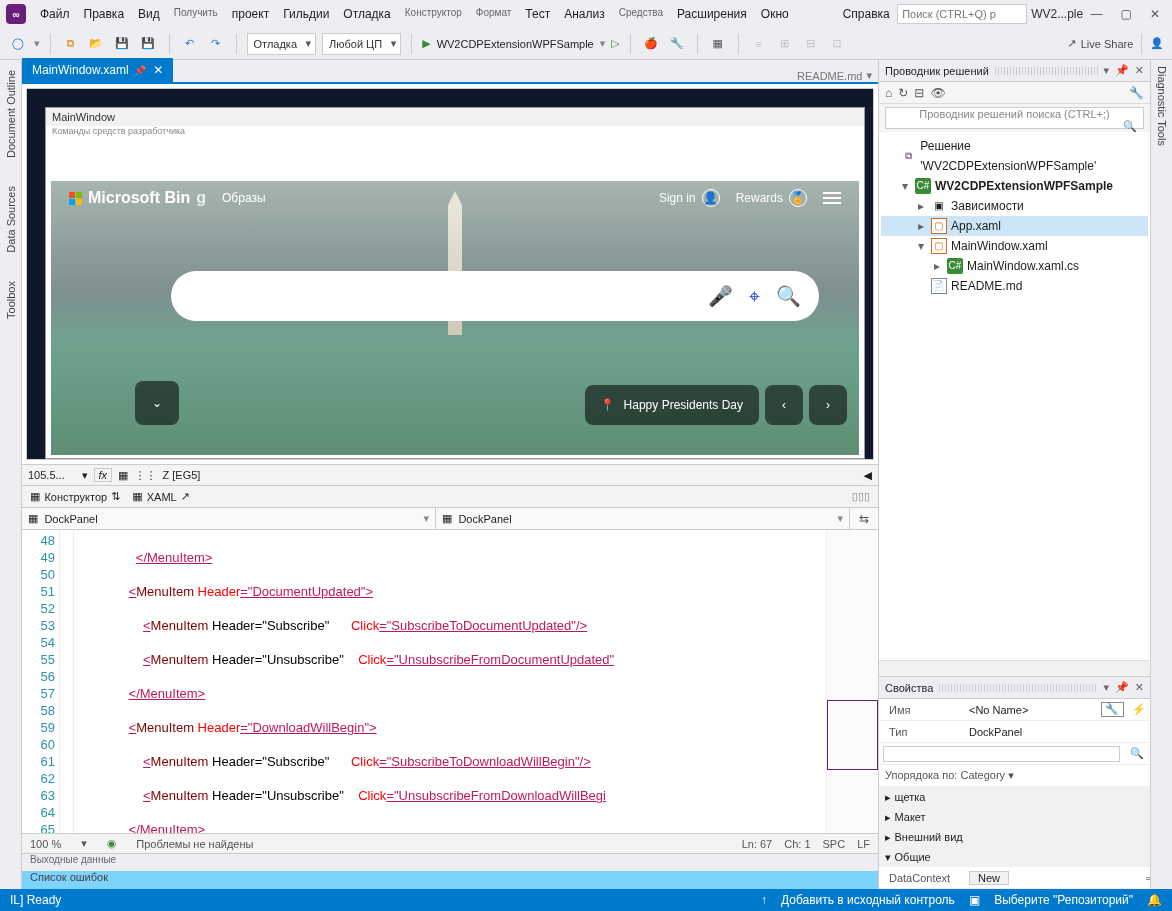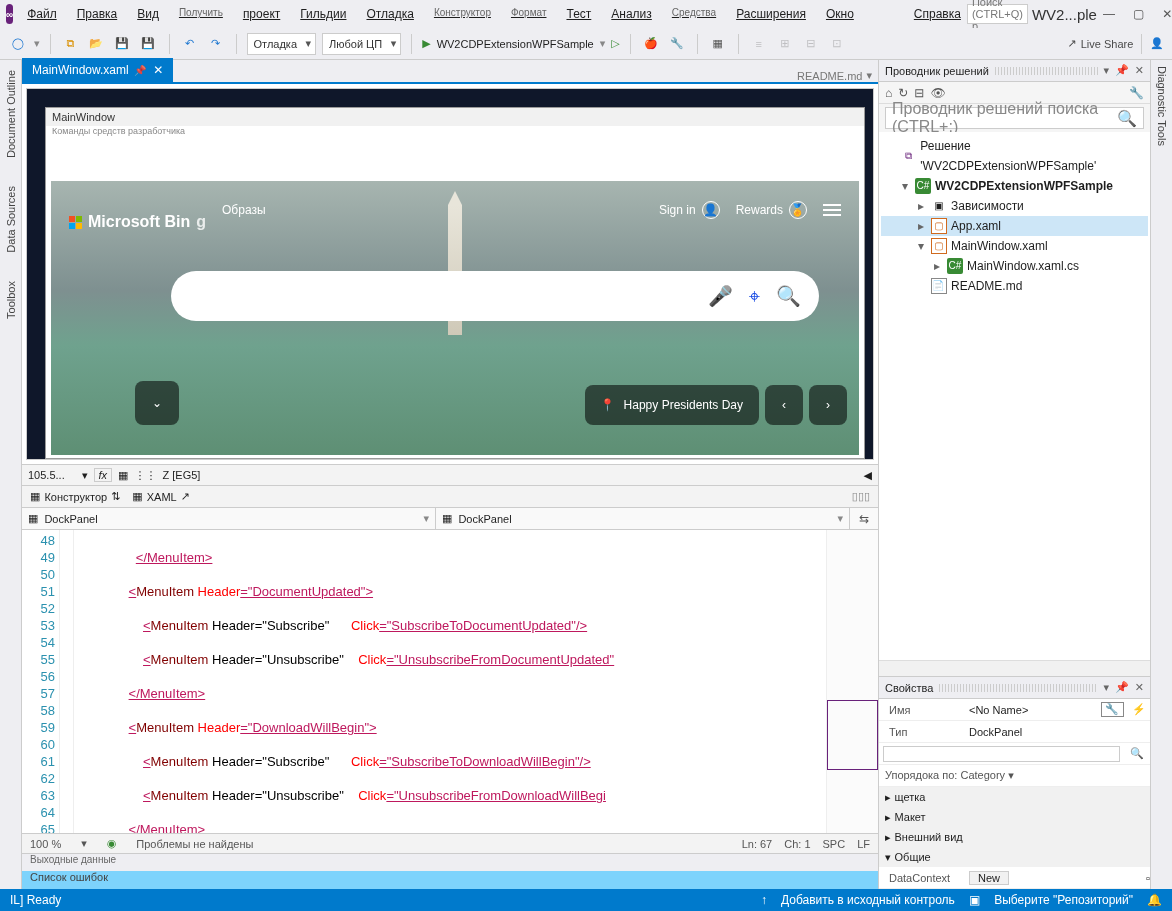--- a/index.html
+++ b/index.html
@@ -1,22 +1,22 @@
 <!DOCTYPE html>
 <html><head>
 <meta charset="utf-8">
 <style>
   * { margin: 0; padding: 0; box-sizing: border-box; font-family: "Segoe UI", Tahoma, sans-serif; }
   body { width: 1172px; height: 911px; background: #fff; font-size: 12px; color: #1e1e1e; overflow: hidden; display:flex; flex-direction:column; }
   .titlebar { height: 28px; display: flex; align-items: center; padding: 0 6px; background: #eeeef2; }
   .titlebar .vs-icon { width: 20px; height: 20px; background: #68217a; border-radius:4px; margin-right:8px; display:flex;align-items:center;justify-content:center;color:#fff;font-weight:bold;font-size:10px; }
-  .menubar { display: flex; gap: 8px; text-decoration: underline; }
+  .menubar { display: flex; gap: 2px; }
   .menubar .mitem { padding: 2px 6px; cursor: default; }
   .titlebar .searchbox { margin-left: auto; background: #fff; border: 1px solid #ccc; width: 130px; height: 20px; padding: 0 4px; color:#777; font-size:11px; display:flex; align-items:center;}
-  .titlebar .proj { margin-left: 4px; color:#333; font-size:15px;}
+  .titlebar .proj { margin-left: 4px; color:#333; font-size:12px;}
   .win-btns { margin-left:auto; display:flex; gap:18px; padding:0 6px; color:#555;}
   .toolbar { height: 32px; background: #eeeef2; border-bottom: 1px solid #ccc; display: flex; align-items: center; padding: 0 8px; gap:6px; font-size:11px;}
   .tb-btn { width:20px; height:20px; border:1px solid transparent; display:flex; align-items:center; justify-content:center; color:#555; }
   .tb-sep { width:1px; height:20px; background:#ccc; margin:0 4px; }
   .tb-combo { border:1px solid #ccc; background:#fff; height:22px; padding:0 18px 0 6px; position:relative; color:#333; display:flex; align-items:center;}
   .tb-combo::after{content:"▾"; position:absolute; right:4px; color:#555;}
   .tb-play { color:#388a34; }
   .liveshare { margin-left:auto; display:flex; align-items:center; gap:4px; color:#4a4a4a;}
   .body { flex:1; display:flex; min-height:0;}
   .leftrail { width: 22px; background:#eeeef2; border-right:1px solid #ccc; display:flex; flex-direction:column; align-items:center; gap:20px; padding-top:6px; color:#444; }
@@ -28,21 +28,21 @@
   .tab .close{font-size:12px;}
   .tabstrip .readme { margin-left:auto; color:#777; padding:0 6px; font-size:11px; display:flex; gap:4px; align-items:center;}
   .designer { flex:0 0 372px; border:1px solid #ccc; margin:4px; position:relative; background:#0f172a; overflow:hidden;}
   .designer .win-frame { position:absolute; left:18px; top:18px; right:8px; bottom:0; border:1px solid #9a9a9a; background:#fff;}
   .win-frame .tb { height:18px; padding:0 6px; font-size:11px; color:#333; background:#f1f1f1; display:flex; align-items:center;}
   .win-frame .sub { height:14px; font-size:9px; color:#888; padding:0 6px;}
   .win-frame .sub2{ height:14px; font-size:10px; color:#333; padding:0 6px;}
   .win-frame .addr { height:18px; border:1px solid #ccc; margin:2px 6px; padding:0 4px; font-size:12px; color:#222; display:flex; align-items:center;}
   .browser { position:absolute; left:24px; right:14px; top:92px; bottom:4px; background: linear-gradient(180deg,#a7b5b0,#7e9090 40%,#6fa28e 60%,#5e8f74); overflow:hidden;}
   .bing-top { display:flex; align-items:center; padding:8px 18px; color:#fff; gap:16px;}
-  .bing-logo { font-size:16px; font-weight:600; display:flex; align-items:center; gap:6px;margin-top:24px;}
+  .bing-logo { font-size:16px; font-weight:600; display:flex; align-items:center; gap:6px;}
   .bing-logo .sq{display:grid;grid-template-columns:repeat(2,6px);grid-template-rows:repeat(2,6px);gap:1px;}
   .bing-logo .sq div{background:#fff;}
   .bing-logo .sq div:nth-child(1){background:#f25022;}
   .bing-logo .sq div:nth-child(2){background:#7fba00;}
   .bing-logo .sq div:nth-child(3){background:#00a4ef;}
   .bing-logo .sq div:nth-child(4){background:#ffb900;}
   .bing-top .signin{margin-left:auto; display:flex; align-items:center; gap:6px; font-size:12px;}
   .bing-top .rewards{display:flex; align-items:center; gap:6px; font-size:12px;}
   .bing-top .ham{width:18px; display:flex; flex-direction:column; gap:3px;}
   .bing-top .ham span{height:2px;background:#fff;}
@@ -73,21 +73,21 @@
   .zoombar .left{display:flex;gap:20px;align-items:center;}
   .zoombar .right{margin-left:auto;display:flex;gap:12px;}
   .strip{height:18px;background:#eeeef2;border-top:1px solid #ccc;padding:0 8px;font-size:10px;color:#666;}
   .errlist{height:18px;background:#7dd3fc;padding:0 8px;font-size:11px;color:#444;}
   .statusbar{height:22px;background:#007acc;color:#fff;display:flex;align-items:center;padding:0 10px;font-size:12px;}
   .statusbar .r{margin-left:auto;display:flex;gap:14px;align-items:center;}
   .rightpanel{width:272px;display:flex;flex-direction:column;border-left:1px solid #ccc;background:#f5f5f5;}
   .panel-head{height:22px;background:#eeeef2;border-bottom:1px solid #ccc;display:flex;align-items:center;padding:0 6px;font-size:11px;}
   .panel-head .icons{margin-left:auto;display:flex;gap:6px;color:#666;}
   .sx-tools{height:22px;display:flex;gap:6px;padding:0 6px;align-items:center;color:#555;border-bottom:1px solid #ddd;}
-  .sx-search{height:22px;border:1px solid #ccc;margin:3px 6px;background:#fff;display:flex;align-items:center;padding:0 6px;color:#888;font-size:16px;}
+  .sx-search{height:22px;border:1px solid #ccc;margin:3px 6px;background:#fff;display:flex;align-items:center;padding:0 6px;color:#888;font-size:11px;flex-direction:column;}
   .tree{flex:1;overflow:auto;background:#fff;padding:4px 2px;font-size:12px;line-height:20px;}
   .tree .node{display:flex;align-items:center;gap:4px;padding:0 4px;}
   .tree .node.sel{background:#cde6f7;}
   .tree .node .exp{width:12px;color:#666;display:inline-flex;justify-content:center;}
   .tree .node .ico{width:16px;height:16px;display:inline-flex;align-items:center;justify-content:center;font-size:10px;}
   .tree .bold{font-weight:600;}
   .tree .pad1{padding-left:18px;} .tree .pad2{padding-left:34px;} .tree .pad3{padding-left:50px;}
   .hscroll{height:16px;background:#f1f1f1;border-top:1px solid #ddd;}
   .props{display:flex;flex-direction:column;border-top:1px solid #ccc;}
   .props .grid{background:#fff;font-size:11px;}

